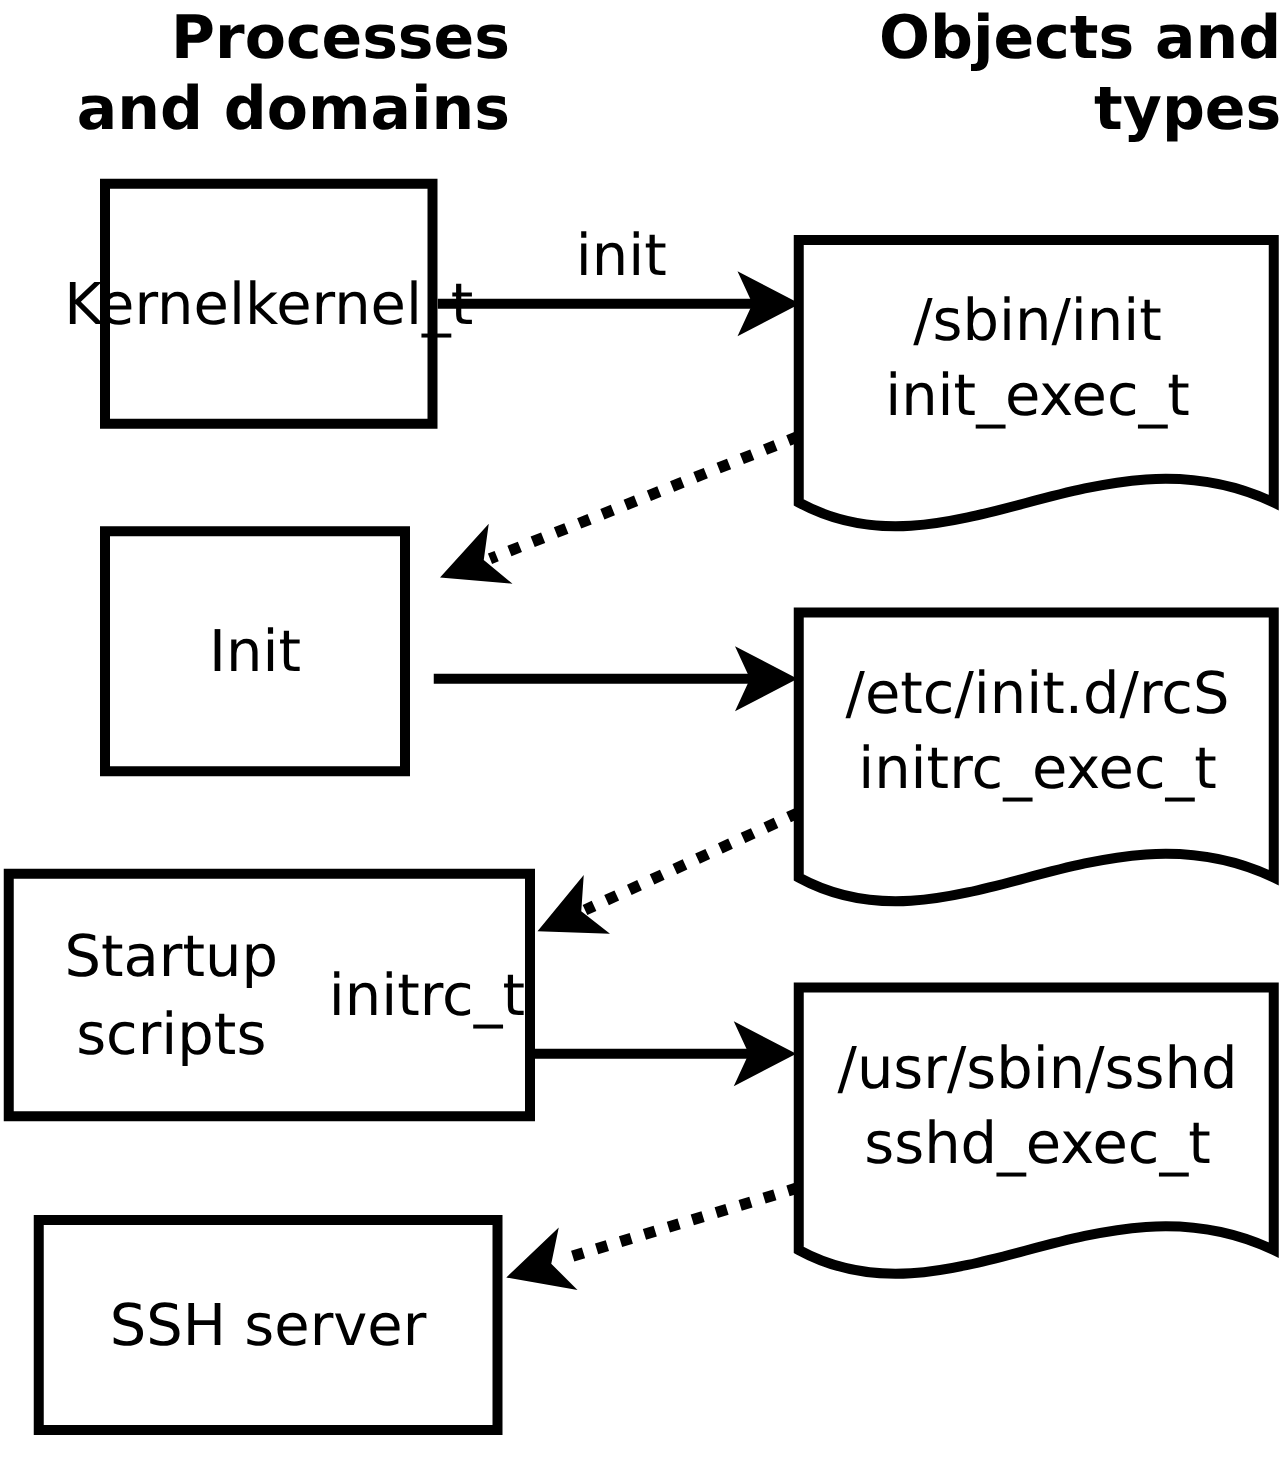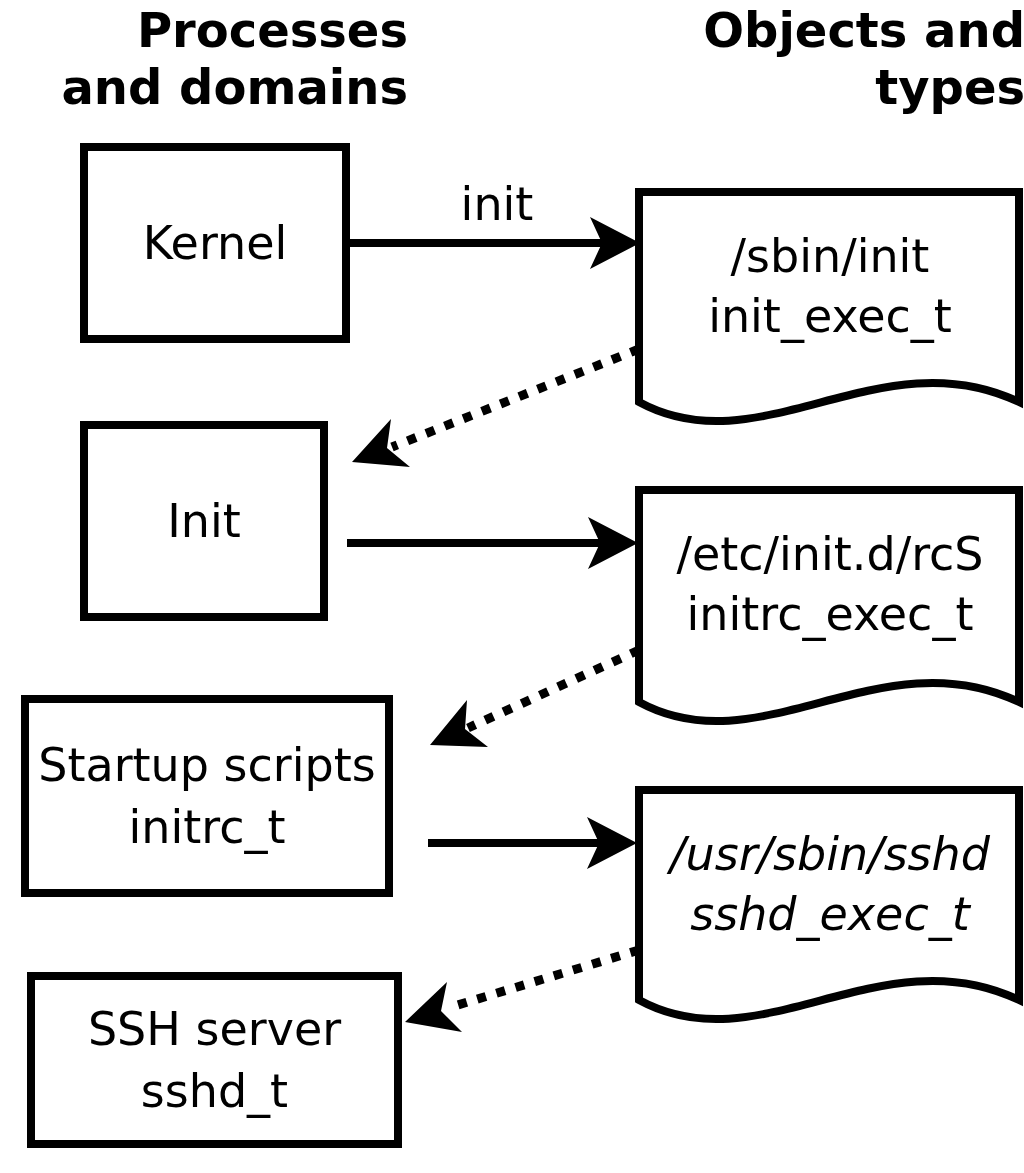--- a/index.html
+++ b/index.html
@@ -31,21 +31,20 @@
     text-align: center;
     white-space: nowrap;
   }
   .hdr span { display: block; text-align: right; }
   .pbox {
     position: absolute;
     box-sizing: border-box;
     border: 8px solid #000000;
     background: #ffffff;
     display: flex;
-    flex-direction: column;
     align-items: center;
     justify-content: center;
     font-size: 46px;
     line-height: 62px;
     text-align: center;
   }
   .pbox span { display: block; }
   .doctext {
     position: absolute;
     display: flex;
@@ -109,39 +108,39 @@
   </div>
   <div class="hdr" style="left:635px; top:2px; width:390px;">
     <span>Objects and</span>
     <span>types</span>
   </div>
 
   <div class="edge-label" style="left:397px; top:178px; width:200px;">init</div>
 
   <div class="pbox" style="left:80px; top:143px; width:270px; height:200px;">
     <span>Kernel</span>
+    <span>kernel_t</span>
   </div>
   <div class="pbox" style="left:80px; top:421px; width:248px; height:200px;">
     <span>Init</span>
   </div>
-  <div class="pbox" style="left:21px; top:695px; width:372px; height:202px;">
+  <div class="pbox" style="left:3px; top:695px; width:425px; height:202px;">
     <span>Startup scripts</span>
     <span>initrc_t</span>
   </div>
   <div class="pbox" style="left:27px; top:972px; width:375px; height:176px;">
     <span>SSH server</span>
-    <span>sshd_t</span>
   </div>
 
   <div class="doctext" style="left:647px; top:196px; width:366px; height:180px;">
     <span>/sbin/init</span>
     <span>init_exec_t</span>
   </div>
   <div class="doctext" style="left:647px; top:494px; width:366px; height:180px;text-align:center;">
     <span>/etc/init.d/rcS</span>
     <span>initrc_exec_t</span>
   </div>
-  <div class="doctext" style="left:647px; top:794px; width:366px; height:180px;font-style:italic;">
+  <div class="doctext" style="left:647px; top:794px; width:366px; height:180px;">
     <span>/usr/sbin/sshd</span>
     <span>sshd_exec_t</span>
   </div>
 
 </div>
 
 </body></html>

